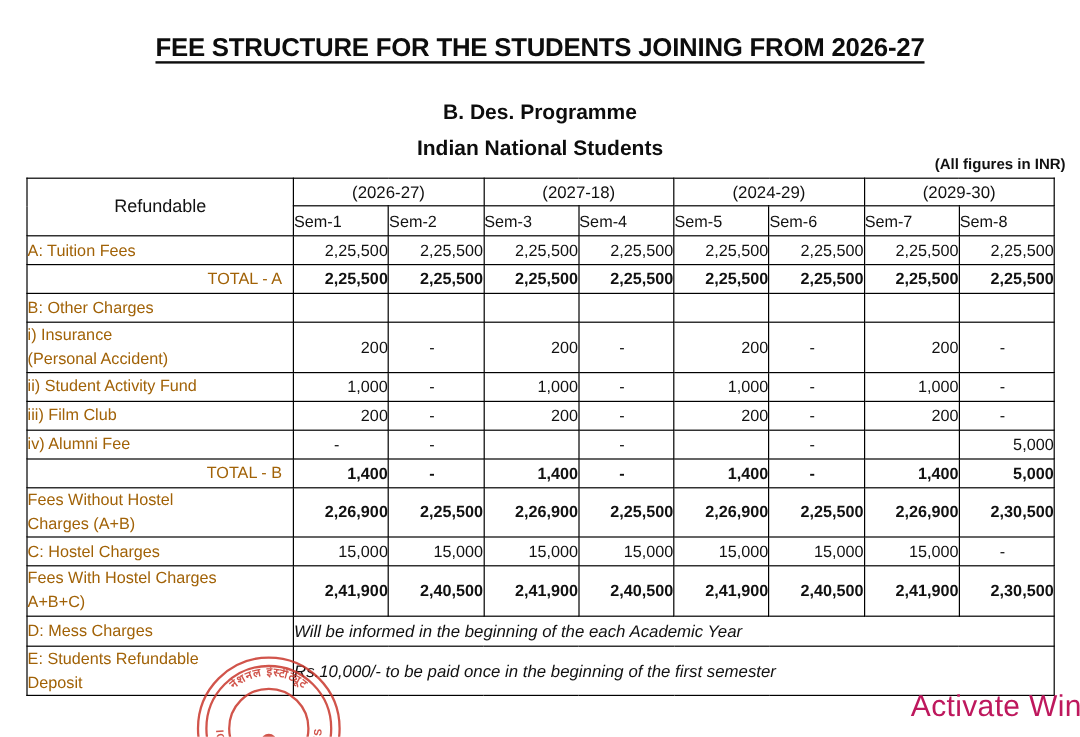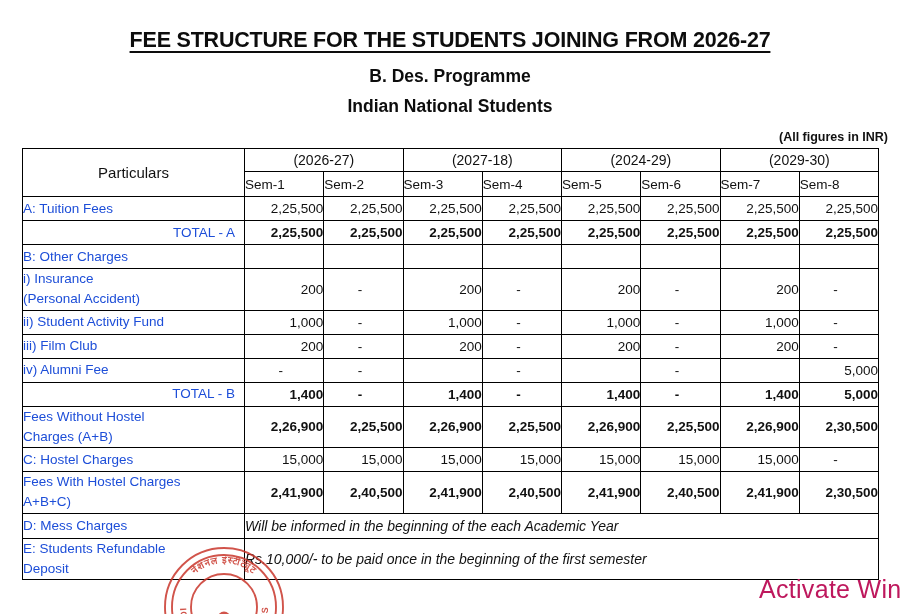--- a/index.html
+++ b/index.html
@@ -28,21 +28,21 @@
     letter-spacing: -0.2px;
     text-decoration: underline;
     text-underline-offset: 4px;
     text-decoration-thickness: 2px;
     color: #0d0d0d;
     text-align: center;
   }
   .doc-sub1 {
     font-size: 17.5px;
     font-weight: bold;
-    margin-top: 13px;
+    margin-top: 30px;
     color: #0d0d0d;
   }
   .doc-sub2 {
     font-size: 17.5px;
     font-weight: bold;
     margin-top: 9px;
     color: #0d0d0d;
   }
 
   
@@ -98,21 +98,21 @@
     height: 24px;
   }
 
   
   .lbl {
     text-align: left;
     padding: 2px 4px 2px 5px;
     font-size: 13.5px;
     font-weight: bold;
     line-height: 1.45;
-    color: #1d4ed8;
+    color: #a16207;
   }
   .lbl.right {
     text-align: right;
     padding-right: 9px;
   }
   .lbl.two-line {
     line-height: 1.5;
   }
   .num {
     text-align: right;
@@ -179,21 +179,21 @@
         <col class="c-sem">
         <col class="c-sem">
         <col class="c-sem">
     <col class="c-sem">
         <col class="c-sem">
         <col class="c-sem">
         <col class="c-sem">
   </colgroup>
   <thead>
     <tr>
-      <td class="th-particulars" rowspan="2">Particulars</td>
+      <td class="th-particulars" rowspan="2">Refundable</td>
       <td class="th-year" colspan="2">(2026-27)</td>
       <td class="th-year" colspan="2">(2027-18)</td>
       <td class="th-year" colspan="2">(2024-29)</td>
       <td class="th-year" colspan="2">(2029-30)</td>
     </tr>
     <tr>
       <td class="th-sem">Sem-1</td>
       <td class="th-sem">Sem-2</td>
       <td class="th-sem">Sem-3</td>
       <td class="th-sem">Sem-4</td>

